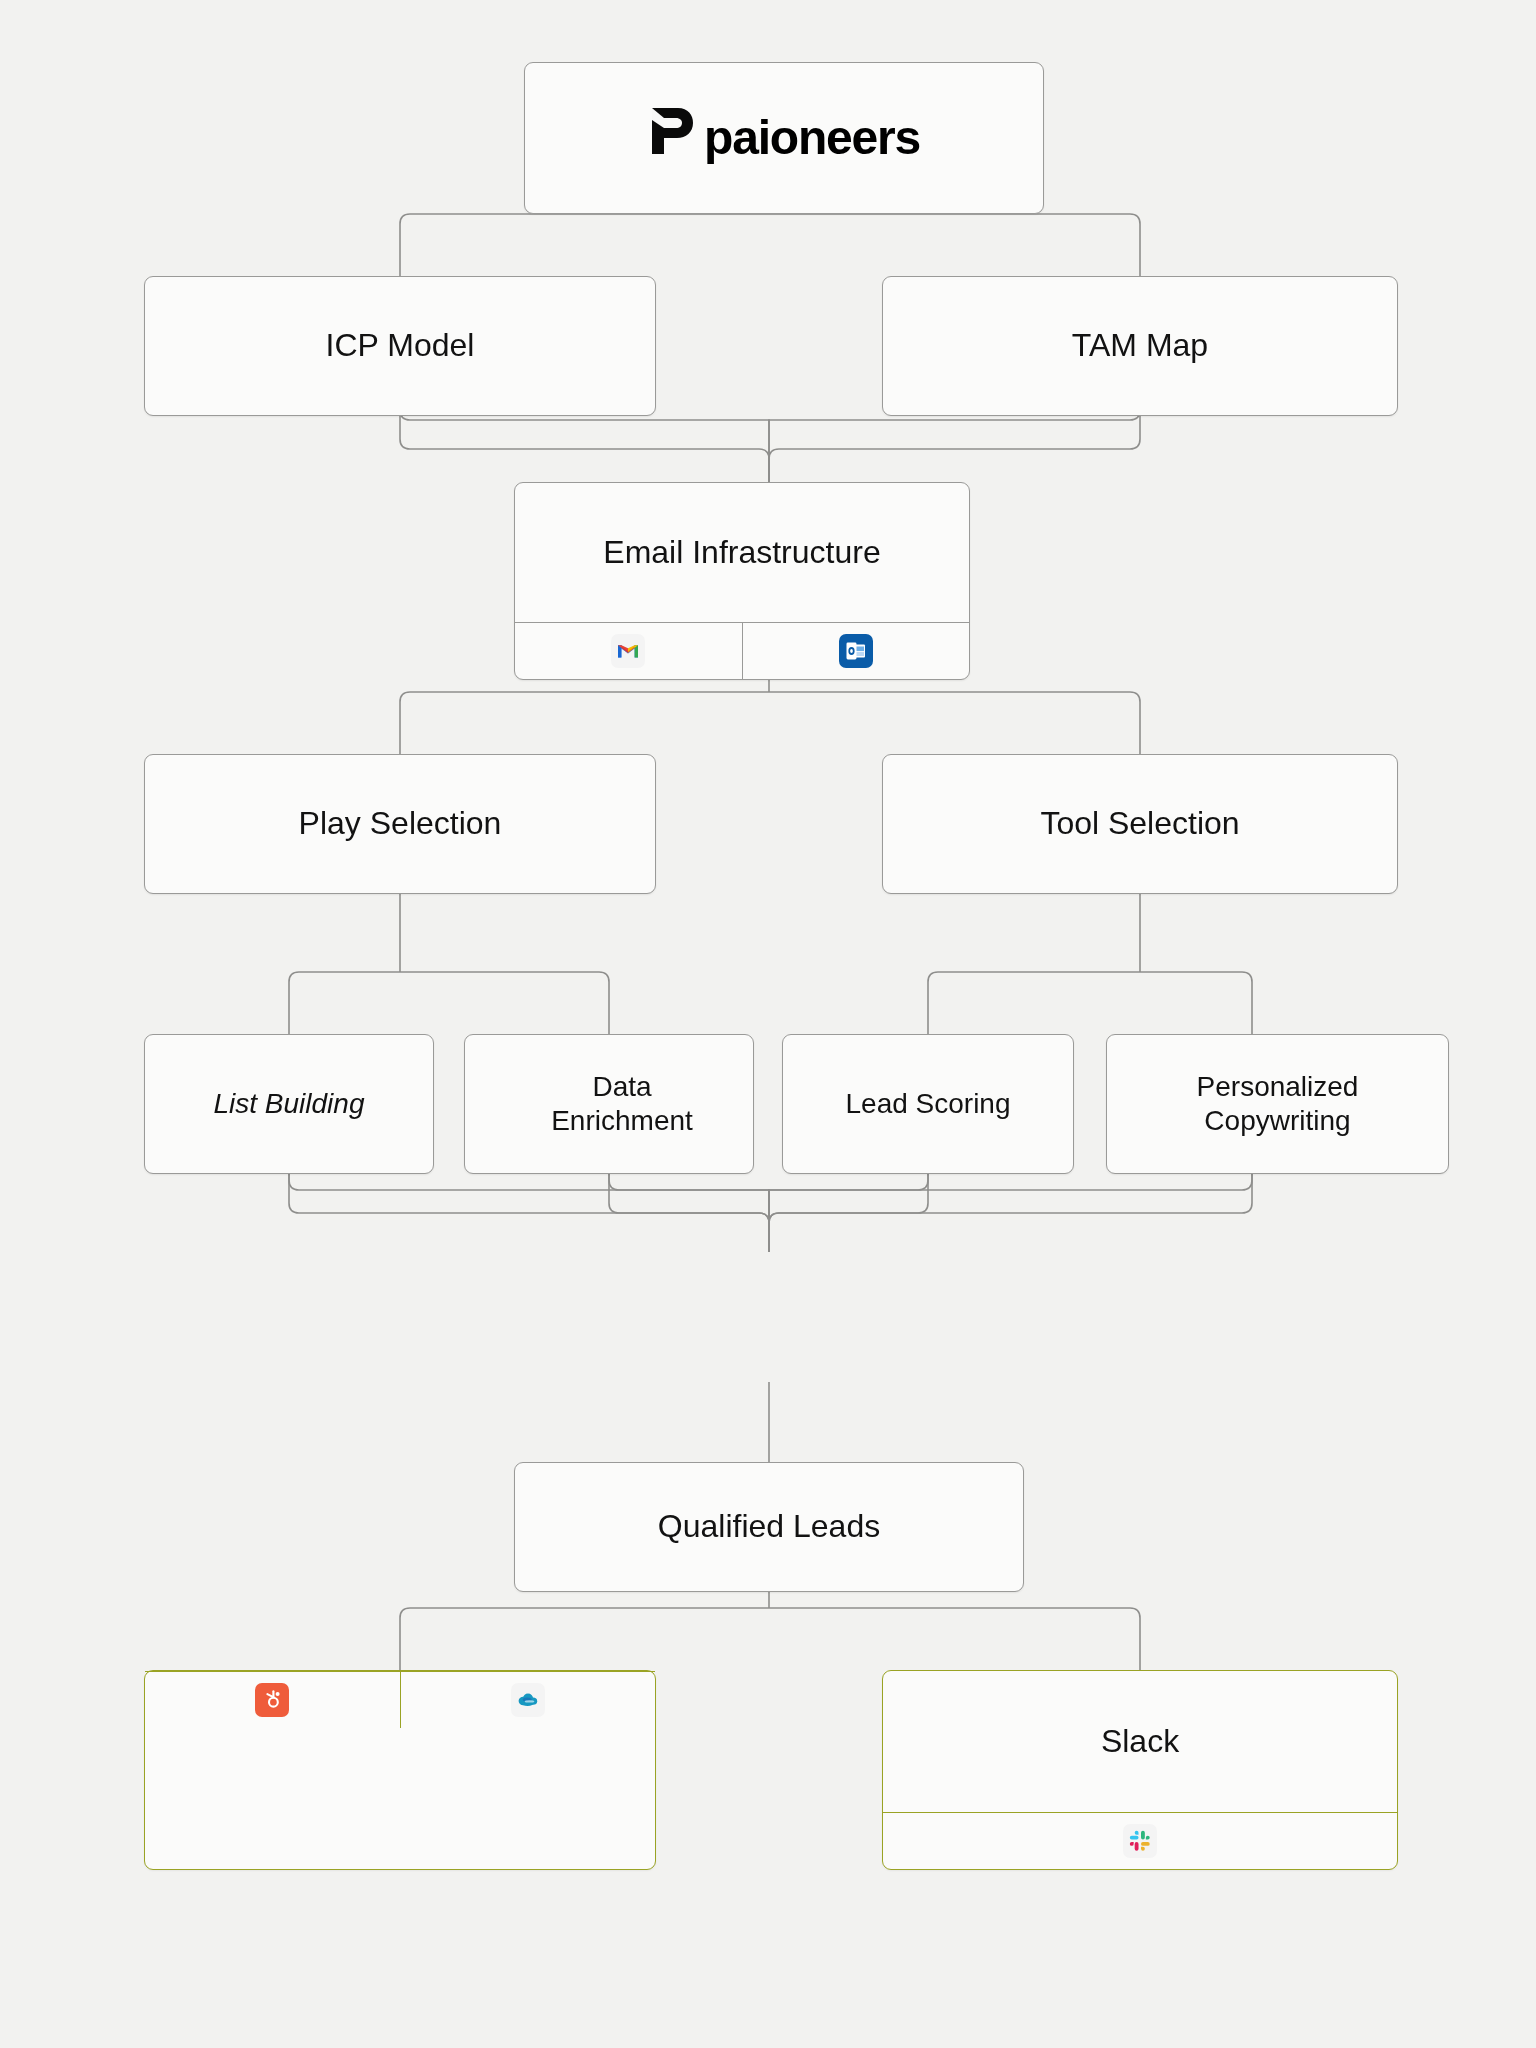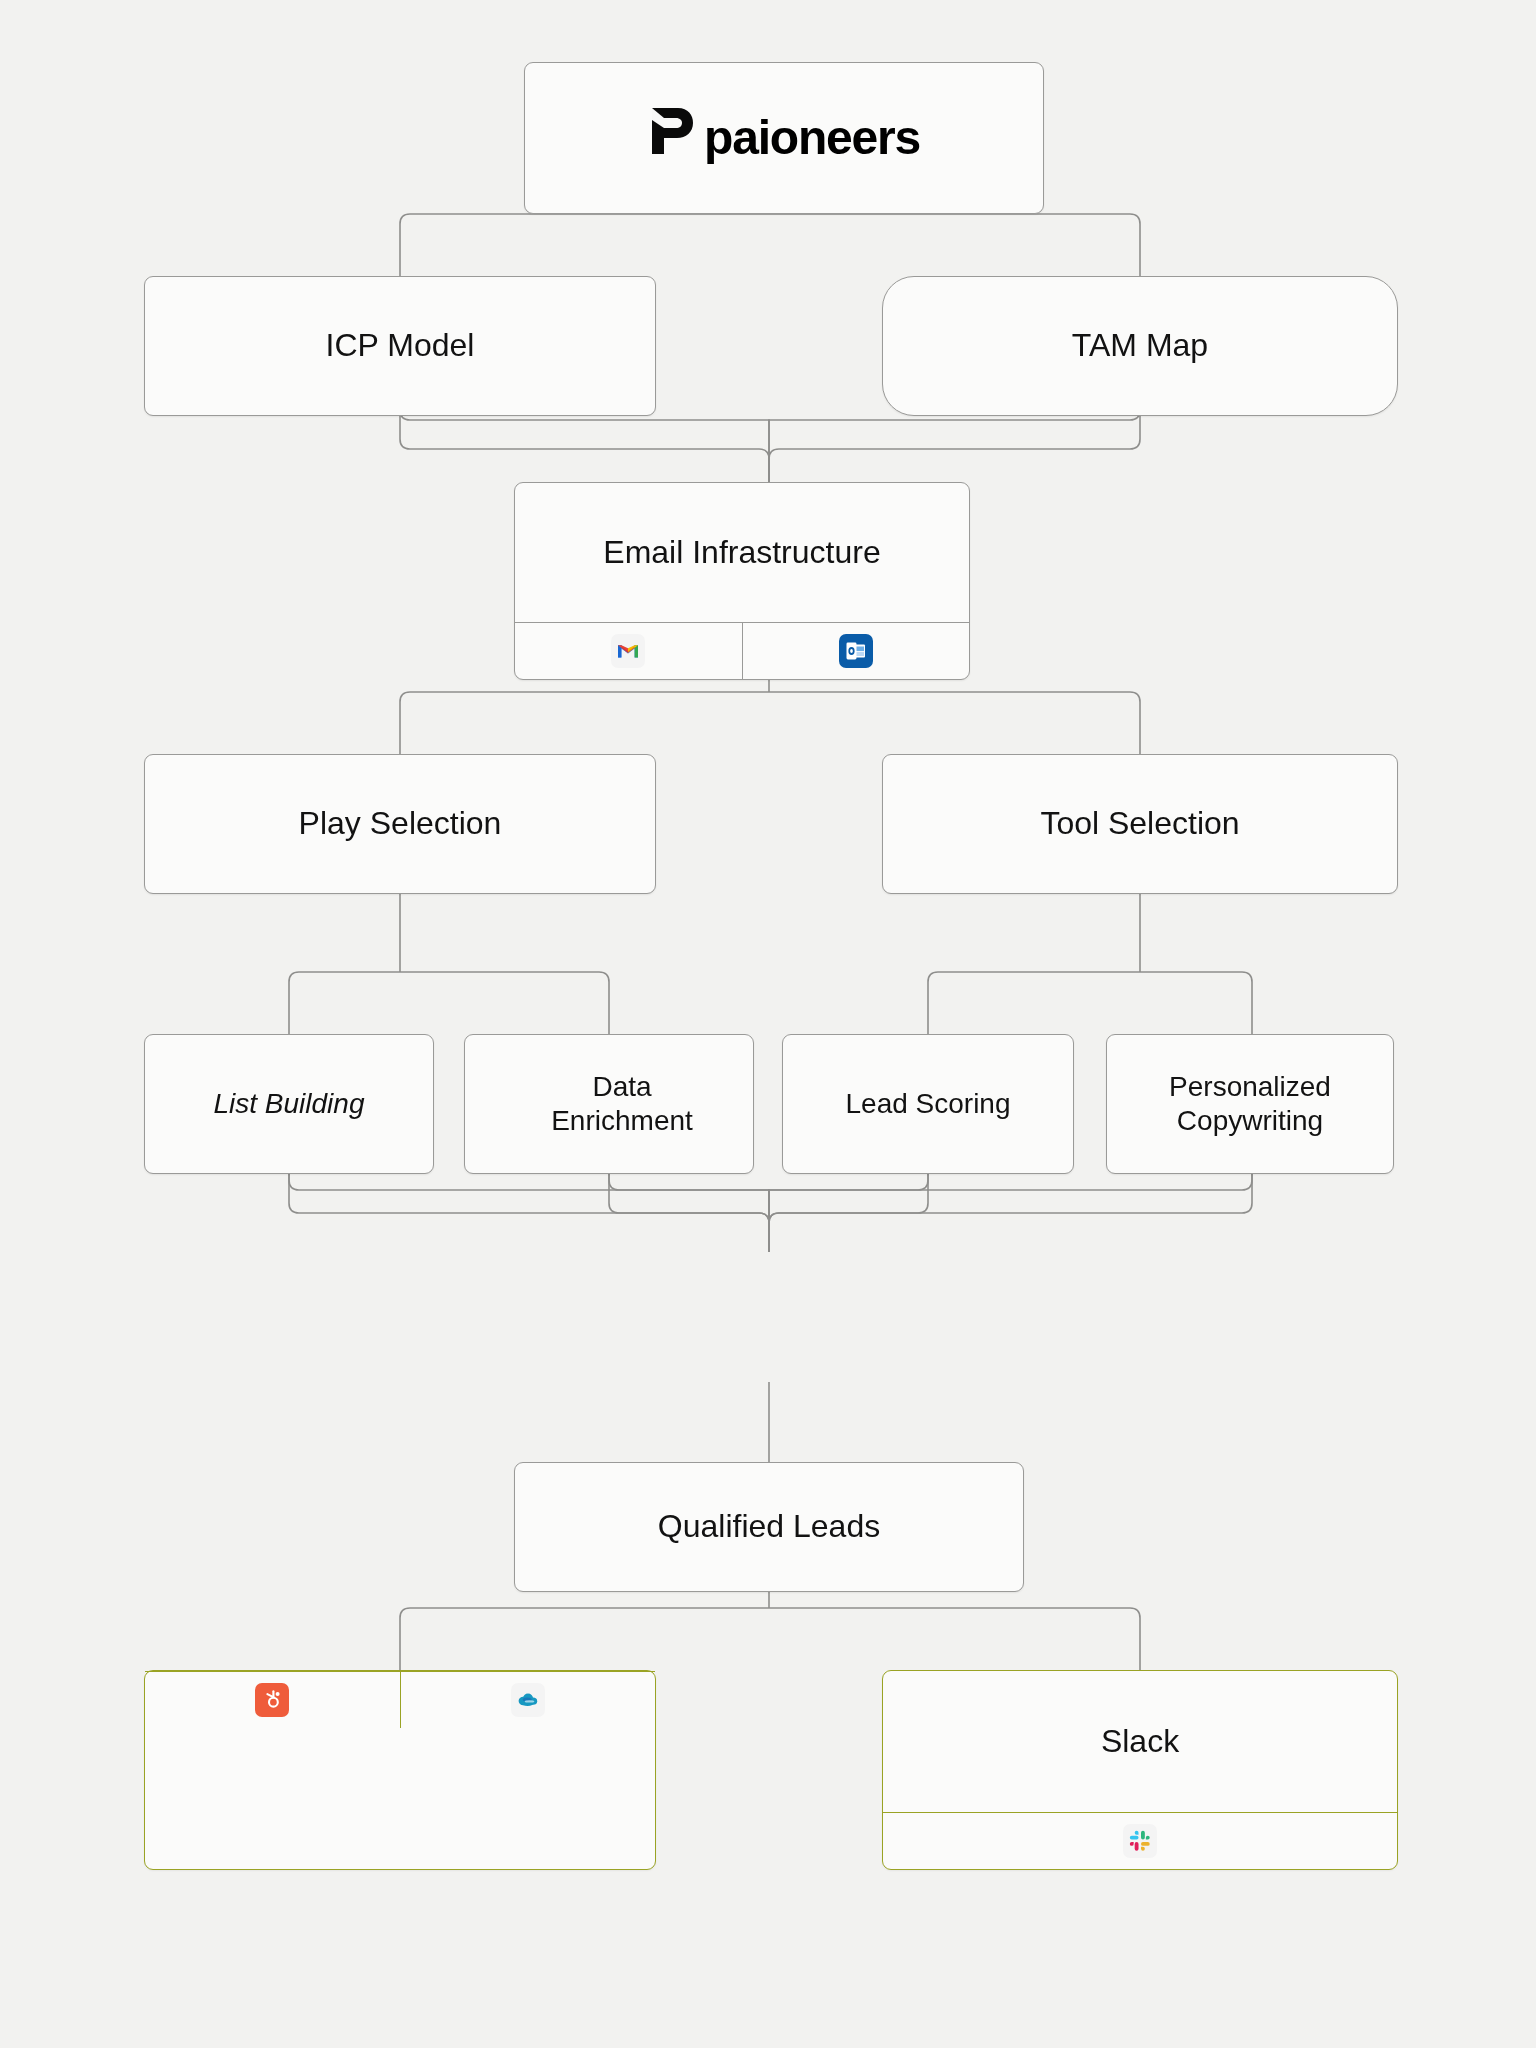--- a/index.html
+++ b/index.html
@@ -145,21 +145,21 @@
 <div class="node root" style="left: 524px; top: 62px; width: 520px; height: 152px;">
       <div class="node-label" style="font-size: 48px;"><div class="wordmark"><span><svg width="46" height="50" viewBox="0 0 46 50">
               <path d="M4 2 L30 2 C40 2 45 9 45 17 C45 26 38 32 29 32 L16 32 L16 48 L4 48 Z" fill="#0a0a0a"></path>
               <path d="M16 12 L28 12 C32 12 34 14.4 34 17 C34 20 31.6 22 28 22 L16 22 Z" fill="#f8f8f7"></path>
               <path d="M4 2 L16 12 L16 22 L4 14 Z" fill="#f8f8f7"></path>
             </svg></span><span class="wordmark-text">paioneers</span></div></div>
     </div>
     <div class="node" style="left: 144px; top: 276px; width: 512px; height: 140px;">
       <div class="node-label" style="font-size: 32px;">ICP Model</div>
     </div>
-    <div class="node" style="left: 882px; top: 276px; width: 516px; height: 140px; border-radius: 32px;">
+    <div class="node" style="left: 882px; top: 276px; width: 516px; height: 140px;">
       <div class="node-label" style="font-size: 32px;">TAM Map</div>
     </div>
     <div class="node" style="left: 514px; top: 482px; width: 456px; height: 198px;">
       <div class="node-label" style="font-size: 32px;">Email Infrastructure</div>
       <div class="icon-strip">
         <div class="icon-cell">
           <div class="app-icon ic-gmail">
             <svg width="24" height="24" viewBox="0 0 24 24">
               <path d="M2 6.2 L2 18.5 L5.4 18.5 L5.4 9.6 L12 14.6 L18.6 9.6 L18.6 18.5 L22 18.5 L22 6.2 L18.6 6.2 L12 11.3 L5.4 6.2 Z" fill="#4285F4"></path>
               <path d="M2 6.2 L5.4 6.2 L5.4 18.5 L2 18.5 Z" fill="#1967d2"></path>
@@ -193,21 +193,21 @@
     <div class="node" style="left: 144px; top: 1034px; width: 290px; height: 140px;">
       <div class="node-label" style="font-size: 28px; font-style: italic;">List Building</div>
     </div>
     <div class="node" style="left: 464px; top: 1034px; width: 290px; height: 140px;">
       <div class="node-label" style="font-size: 28px; padding-left: 36px;">Data
 Enrichment</div>
     </div>
     <div class="node" style="left: 782px; top: 1034px; width: 292px; height: 140px;">
       <div class="node-label" style="font-size: 28px;">Lead Scoring</div>
     </div>
-    <div class="node" style="left: 1106px; top: 1034px; width: 288px; height: 140px;">
+    <div class="node" style="left: 1106px; top: 1034px; width: 343px; height: 140px;">
       <div class="node-label" style="font-size: 28px;">Personalized
 Copywriting</div>
     </div>
     <div class="node" style="left: 514px; top: 1462px; width: 510px; height: 130px; justify-content: flex-end;">
       <div class="node-label" style="font-size: 32px;">Qualified Leads</div>
     </div>
     <div class="node accent" style="left: 144px; top: 1670px; width: 512px; height: 200px;">
       <div class="icon-strip">
         <div class="icon-cell">
           <div class="app-icon ic-hubspot">

